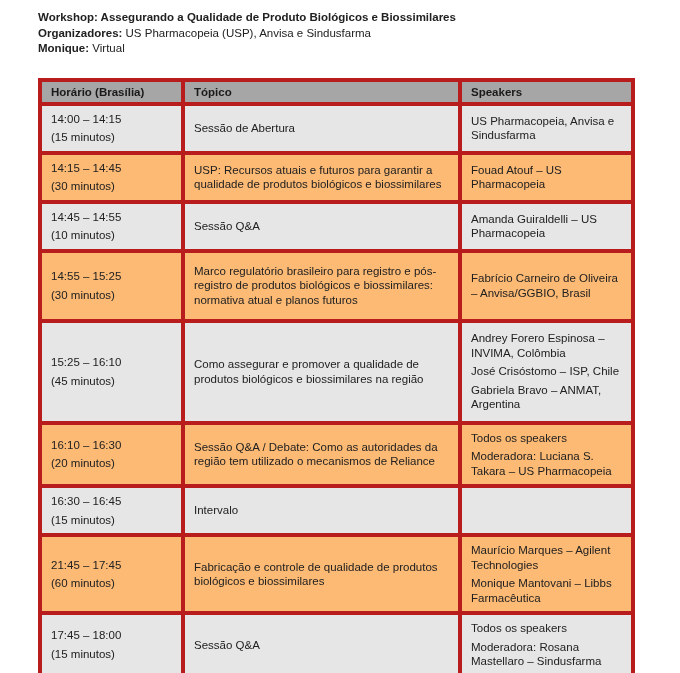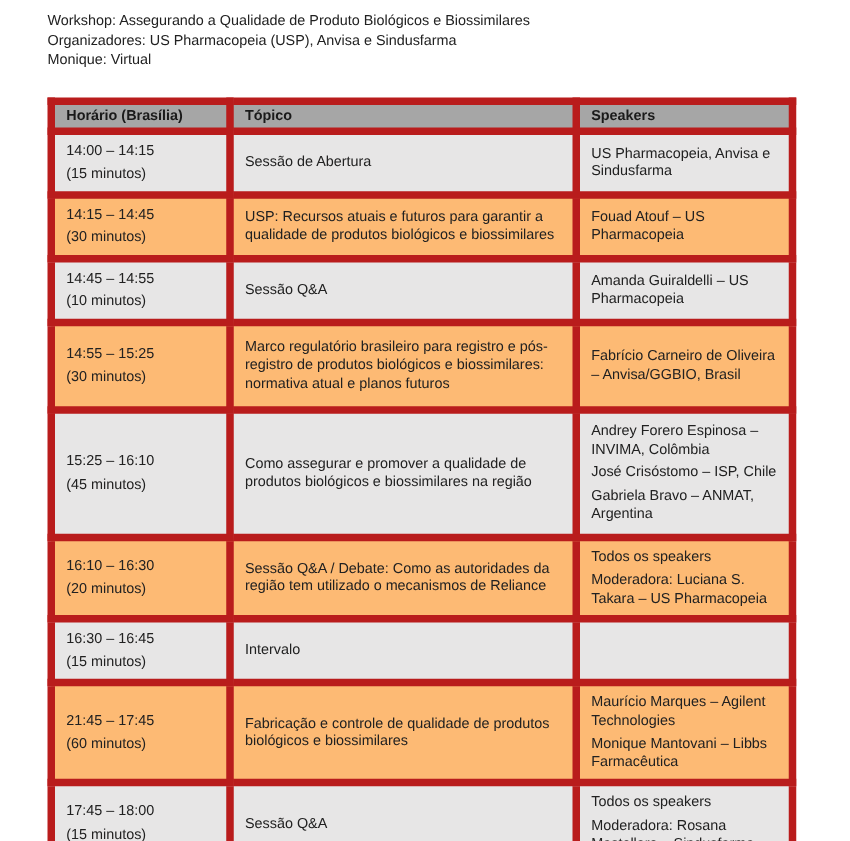--- a/index.html
+++ b/index.html
@@ -16,34 +16,34 @@
     overflow: hidden;
   }
   .page {
     padding: 10px 0 0 38px;
   }
   .doc-header p {
     margin: 0;
     font-size: 11.5px;
     line-height: 15.5px;
   }
-  .doc-header b { font-weight: normal; }
+  .doc-header b { font-weight: bold; }
 
   table.agenda {
     border-collapse: collapse;
     table-layout: fixed;
     width: 593px;
     margin-top: 21px;
   }
   table.agenda col.c-time   { width: 143px; }
   table.agenda col.c-topic  { width: 277px; }
   table.agenda col.c-speak  { width: 173px; }
 
   table.agenda th, table.agenda td {
-    border: 6px solid #b91c1c;
+    border: 4px solid #b91c1c;
     font-size: 11.5px;
     vertical-align: middle;
     padding: 2px 9px;
     text-align: left;
   }
   table.agenda thead th {
     background: #a6a6a6;
     font-weight: bold;
     height: 24px;
     padding: 3px 9px;

